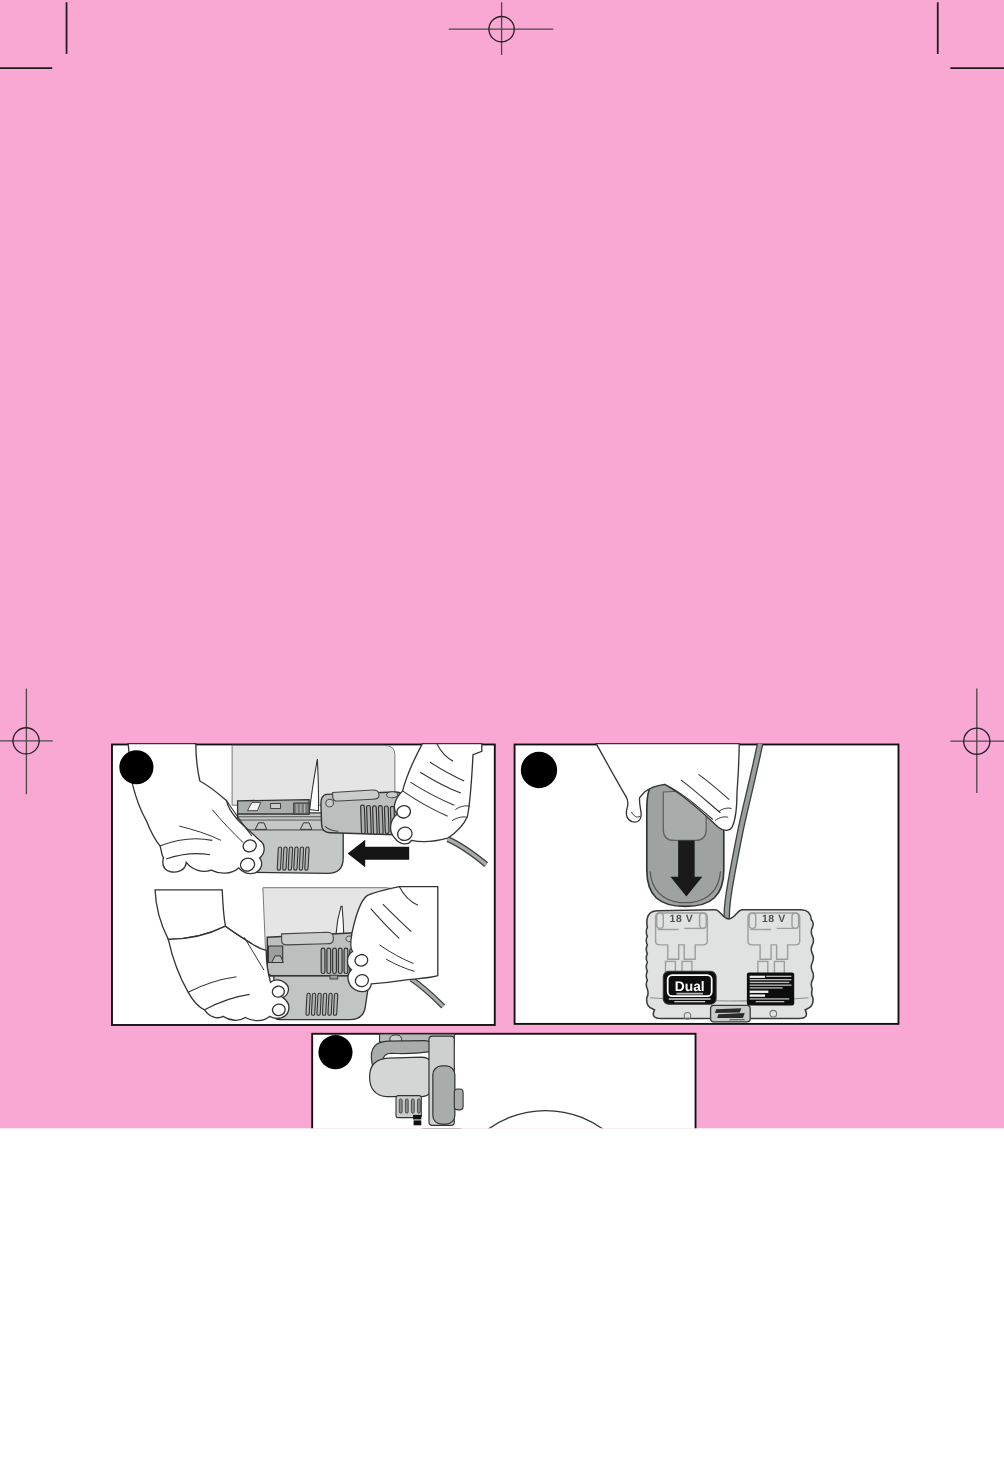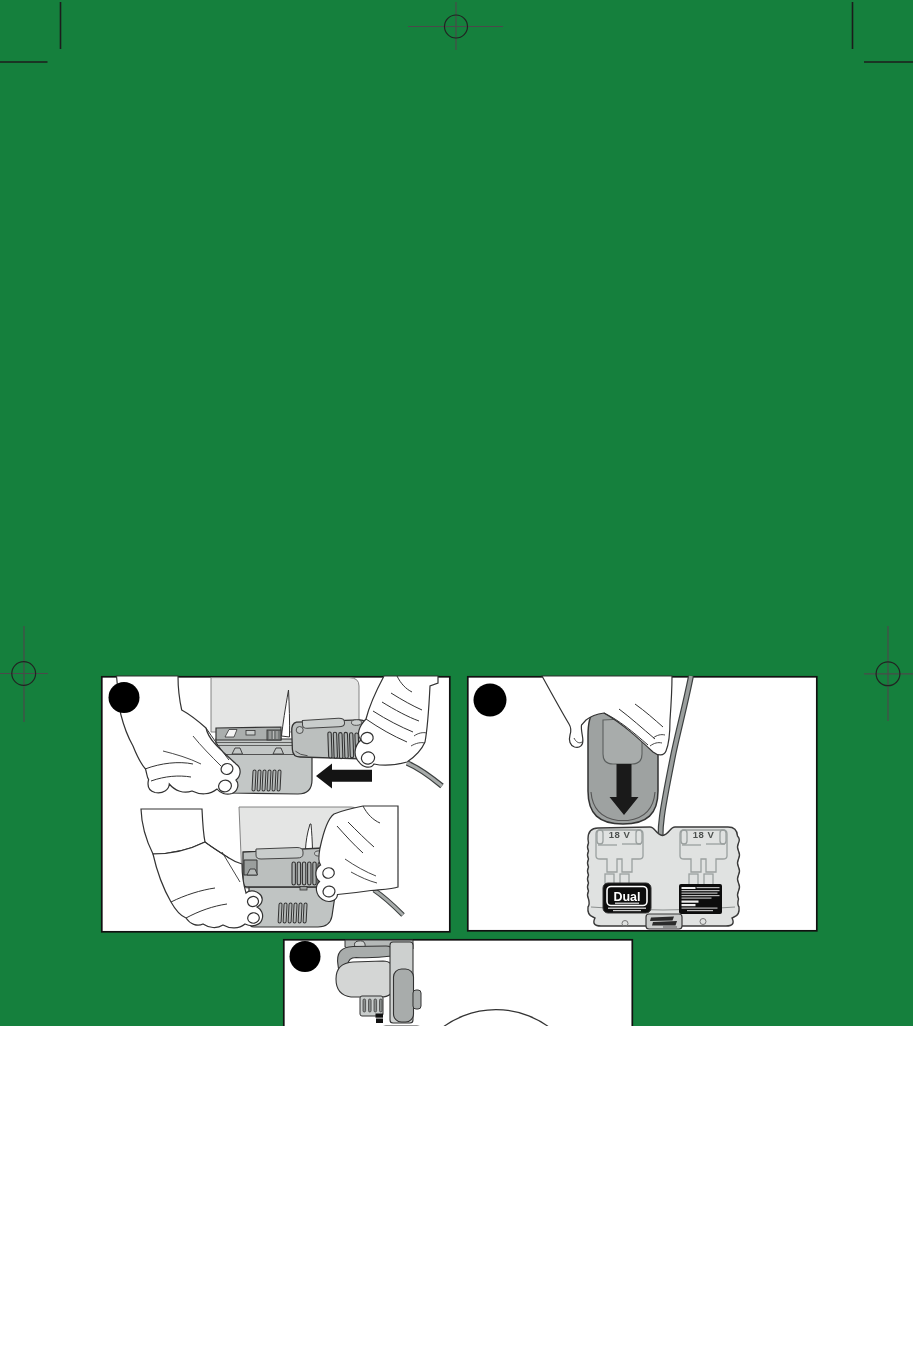--- a/index.html
+++ b/index.html
@@ -1,15 +1,15 @@
 <!DOCTYPE html>
 <html><head><meta charset="utf-8">
 <style>
 html,body{margin:0;padding:0;background:#fff}
-#page{position:relative;width:913px;height:1026px;background:#15803d;overflow:hidden;font-family:"Liberation Sans",sans-serif}
+#page{position:relative;width:913px;height:1026px;background:#f9a8d4;overflow:hidden;font-family:"Liberation Sans",sans-serif}
 #page svg{position:absolute;top:0;left:0;display:block}
 </style></head>
 <body>
 <div id="page">
 <svg width="913" height="1347" viewBox="0 0 913 1347">
 
 <g stroke="#1c1c1c" stroke-width="1.6">
 <line x1="60.5" y1="2" x2="60.5" y2="49"></line>
 <line x1="0" y1="62" x2="47.5" y2="62"></line>
 </g>

